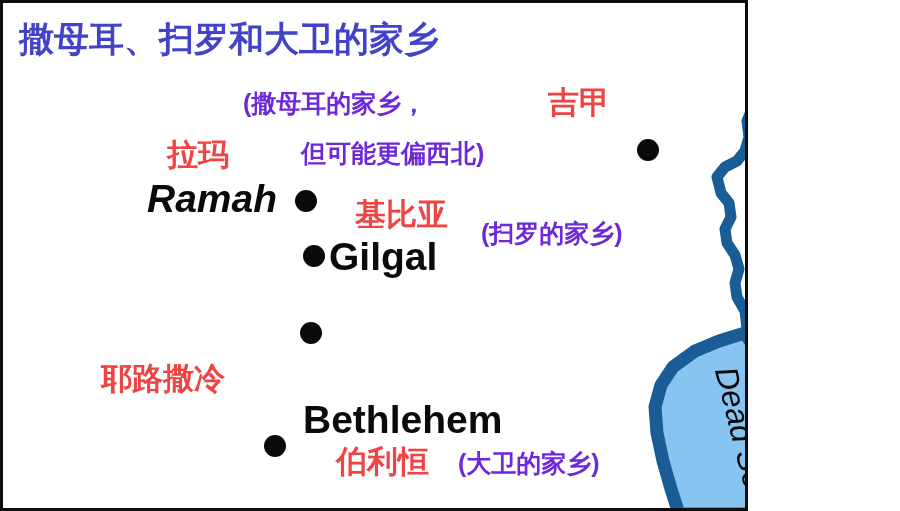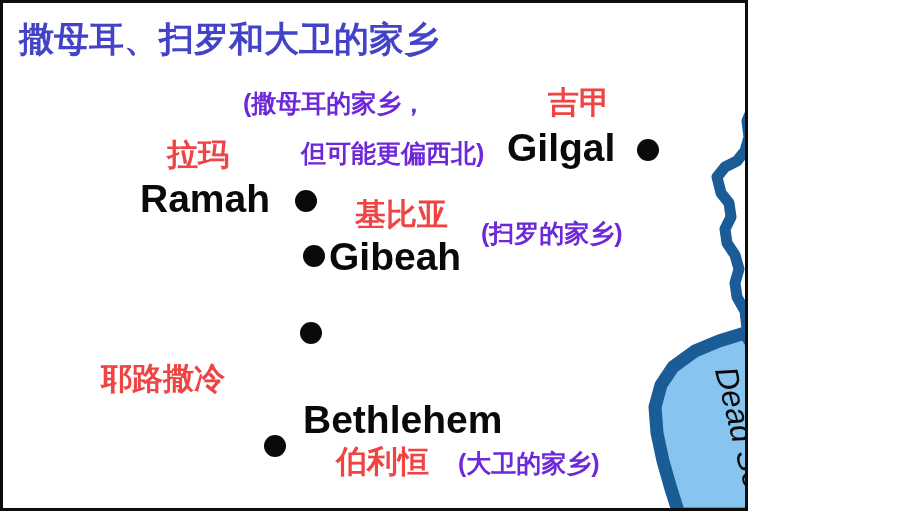--- a/index.html
+++ b/index.html
@@ -122,29 +122,28 @@
              L 742 308
              L 744 326" fill="none" stroke="#1a5c96" stroke-width="11" stroke-linecap="round" stroke-linejoin="round"></path>
   </svg>
 
   <div class="lbl title-cn">撒母耳、扫罗和大卫的家乡</div>
 
   <div class="lbl note" style="left:240px; top:88px;">(撒母耳的家乡，</div>
   <div class="lbl note" style="left:250px; top:138px;margin-left:48px;">但可能更偏西北)</div>
 
   <div class="lbl city-cn" style="left:164px; top:136px;">拉玛</div>
-  <div class="lbl city-en" style="left:137px; top:176px;">Ramah</div>
+  <div class="lbl city-en" style="left:144px; top:176px;font-style:italic;">Ramah</div>
   <div class="dot" style="left:292px; top:187px; width:22px; height:22px;"></div>
 
   <div class="lbl city-cn" style="left:545px; top:84px;">吉甲</div>
-  <div class="lbl city-en" style="left:504px; top:125px;">Gilgal</div>
   <div class="dot" style="left:634px; top:136px; width:22px; height:22px;"></div>
 
   <div class="lbl city-cn" style="left:352px; top:196px;">基比亚</div>
-  <div class="lbl city-en" style="left:326px; top:234px;">Gibeah</div>
+  <div class="lbl city-en" style="left:326px; top:234px;">Gilgal</div>
   <div class="dot" style="left:300px; top:242px; width:22px; height:22px;"></div>
   <div class="lbl note" style="left:478px; top:218px;">(扫罗的家乡)</div>
 
   <div class="lbl city-cn" style="left:98px; top:360px;">耶路撒冷</div>
   <div class="dot" style="left:297px; top:319px; width:22px; height:22px;"></div>
 
   <div class="lbl city-en" style="left:300px; top:397px;">Bethlehem</div>
   <div class="lbl city-cn" style="left:333px; top:443px;">伯利恒</div>
   <div class="lbl note" style="left:455px; top:448px;">(大卫的家乡)</div>
   <div class="dot" style="left:261px; top:432px; width:22px; height:22px;"></div>

